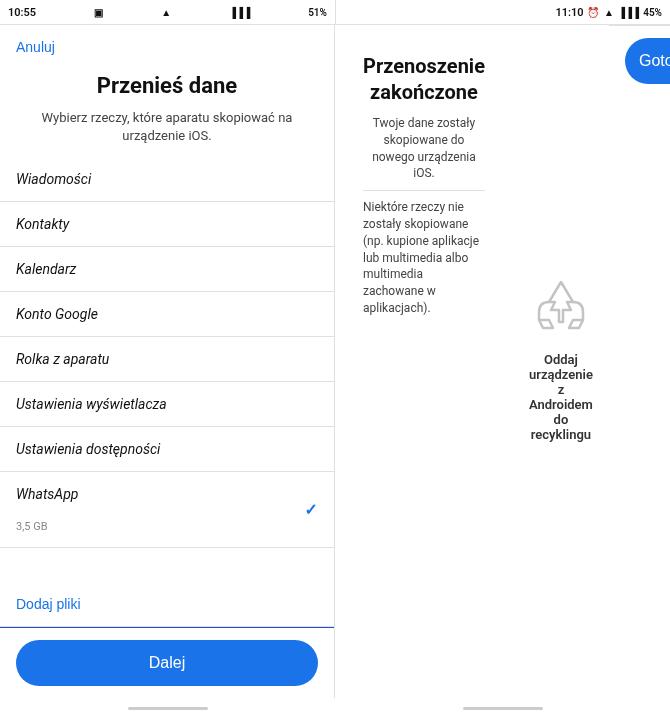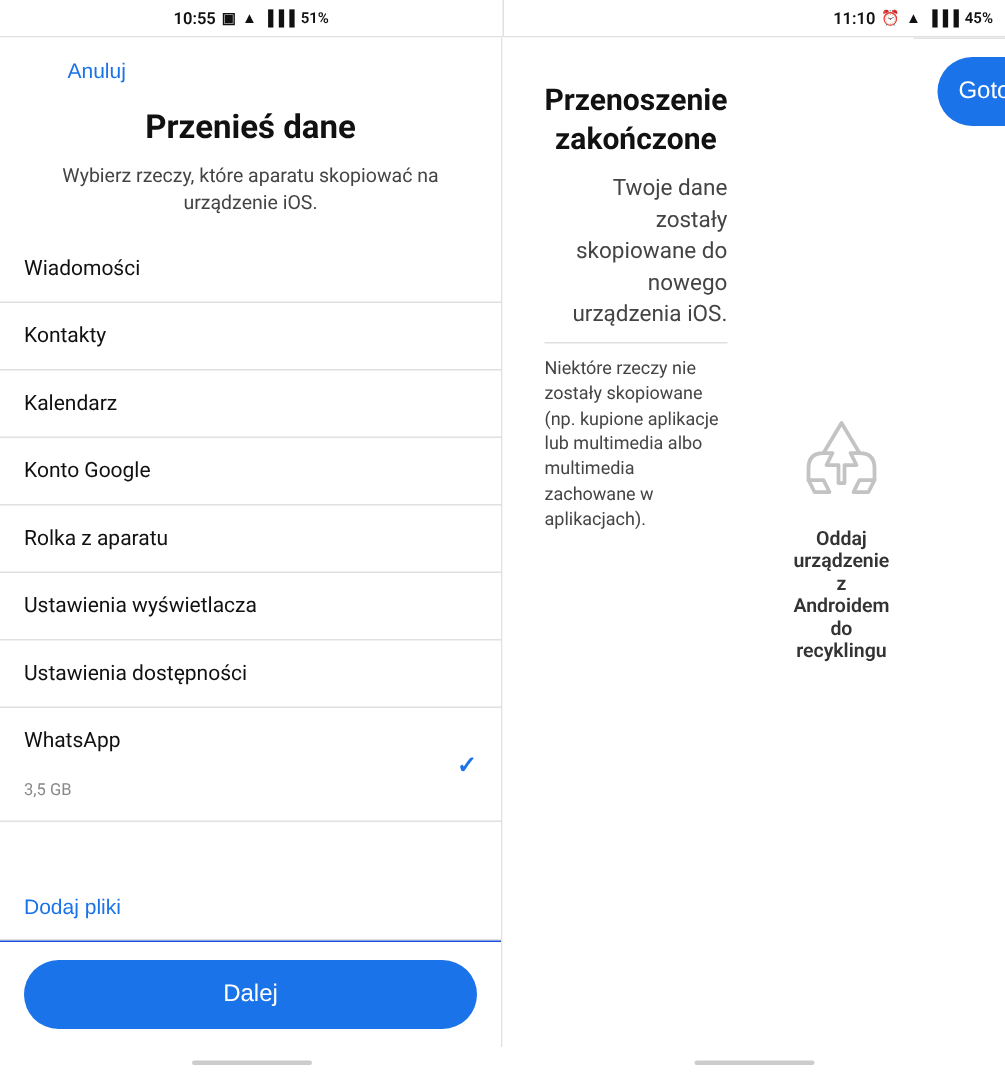--- a/index.html
+++ b/index.html
@@ -27,21 +27,21 @@
       height: 24px;
       display: flex;
       align-items: center;
       padding: 0 8px;
       font-size: 11px;
       font-weight: 600;
       color: #111;
     }
 
     .status-bar-left {
-      justify-content: center;
+      justify-content: space-between;
       gap: 4px;
     }
 
     .status-bar-right {
       justify-content: flex-end;
       gap: 4px;
       border-left: 1px solid #e0e0e0;
     }
 
     .status-icon {
@@ -69,21 +69,20 @@
       padding: 12px 16px 4px 16px;
     }
 
     .cancel-btn {
       color: #1a73e8;
       font-size: 14px;
       font-weight: 400;
       cursor: pointer;
       background: none;
       border: none;
-      margin-left: 29px;
     }
 
     .left-title {
       text-align: center;
       font-size: 22px;
       font-weight: 700;
       color: #111;
       margin: 12px 20px 8px 20px;
       line-height: 1.3;
     }
@@ -112,20 +111,21 @@
 
     .list-item-content {
       display: flex;
       flex-direction: column;
     }
 
     .list-item-title {
       font-size: 14px;
       color: #111;
       font-weight: 400;
+      font-style: italic;
     }
 
     .list-item-subtitle {
       font-size: 11px;
       color: #888;
       margin-top: 18px;
     }
 
     .checkmark {
       color: #1a73e8;
@@ -180,22 +180,22 @@
     .right-title {
       text-align: center;
       font-size: 20px;
       font-weight: 700;
       color: #111;
       margin: 12px 12px 10px 12px;
       line-height: 1.3;
     }
 
     .right-subtitle {
-      text-align: right;
-      font-size: 15px;
+      text-align: center;
+      font-size: 12px;
       color: #444;
       margin: 0 12px 8px 12px;
       line-height: 1.4;
     }
 
     .right-note {
       font-size: 12px;
       color: #444;
       margin: 0 12px 8px 12px;
       line-height: 1.4;

